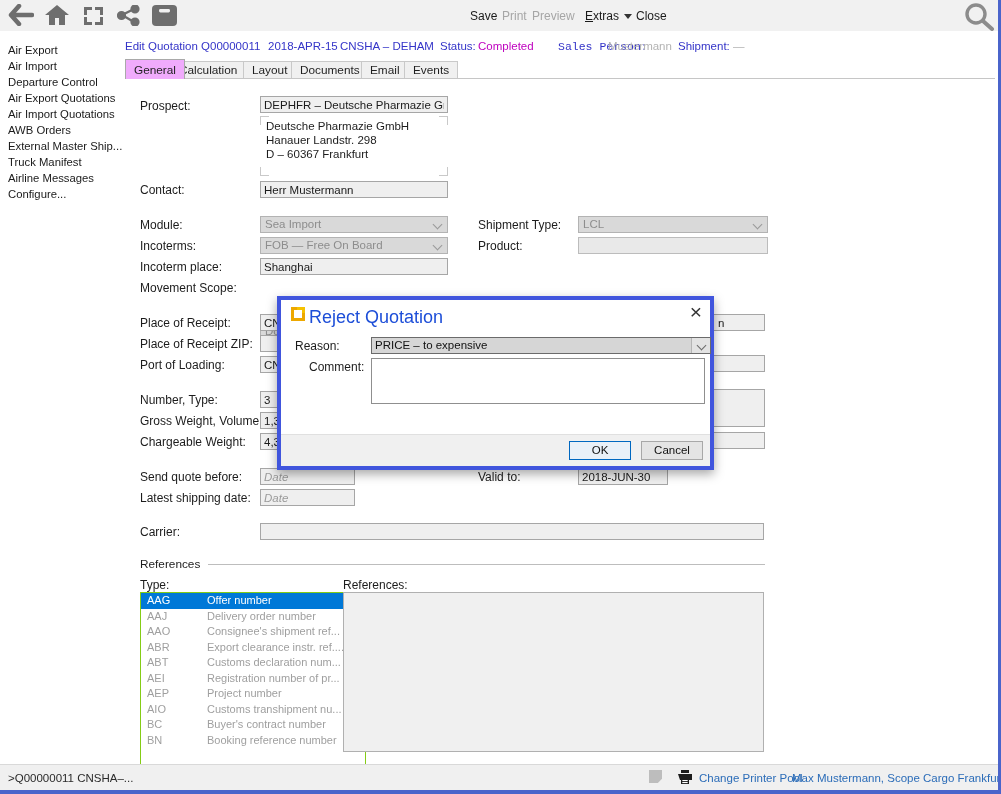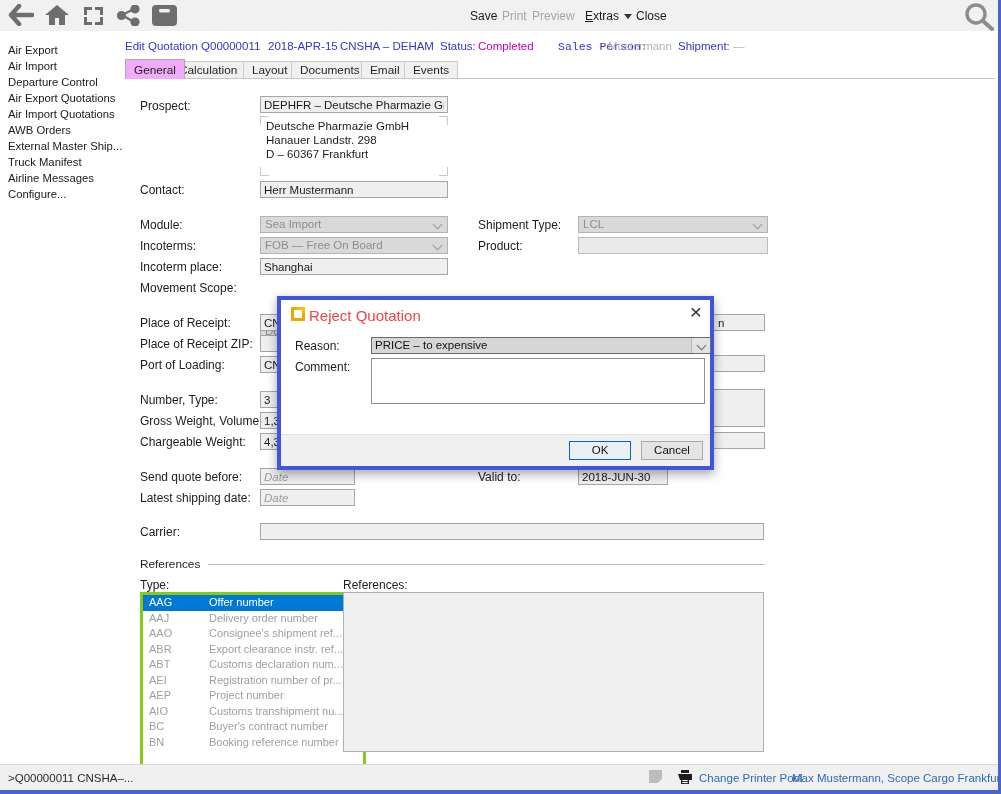--- a/index.html
+++ b/index.html
@@ -38,38 +38,38 @@
   .inp::placeholder{color:#9a9a9a;font-style:italic;}
   .sel{position:absolute;box-sizing:border-box;height:17px;background:#d9d9d9;border:1px solid #b3b3b3;
        color:#8d8d8d;font-size:11.5px;line-height:15px;padding:0 20px 0 4px;white-space:nowrap;overflow:hidden;}
   .chev{position:absolute;right:6px;top:4px;width:6px;height:6px;border-right:1.5px solid #9a9a9a;border-bottom:1.5px solid #9a9a9a;transform:rotate(45deg);}
   .pbox{position:absolute;box-sizing:border-box;background:#efefef;border:1px solid #a6a6a6;}
   .addr{position:absolute;left:260px;top:116px;width:188px;height:60px;color:#c9c9c9;}
   .addr .line{font-size:11.5px;color:#1c1c1c;white-space:nowrap;}
   
   .sechead{position:absolute;left:140px;top:557px;width:625px;display:flex;align-items:center;font-size:11.8px;color:#1c1c1c;}
   .sechead .rule{flex:1;height:1px;background:#bdbdbd;margin-left:8px;}
-  .listbox{position:absolute;left:140px;top:592px;width:226px;height:178px;background:#fff;border:3px solid #84cc16;box-sizing:border-box;}
+  .listbox{position:absolute;left:140px;top:592px;width:226px;height:178px;background:#fff;border:1px solid #84cc16;box-sizing:border-box;}
   .lrow{position:relative;height:15.5px;line-height:15.5px;font-size:11px;color:#9f9f9f;cursor:pointer;white-space:nowrap;overflow:hidden;}
   .lrow .code{position:absolute;left:6px;} .lrow .desc{position:absolute;left:66px;}
   .lrow.selected{background:#0078d7;color:#fff;}
   .vscroll{position:absolute;right:0;top:0;width:14px;height:157px;background:#f0f0f0;border-left:1px solid #dcdcdc;box-sizing:border-box;}
   .sarrow{position:absolute;left:3px;width:0;height:0;border-left:4px solid transparent;border-right:4px solid transparent;}
   .sarrow.up{top:5px;border-bottom:5px solid #606060;}
   .sarrow.down{bottom:5px;border-top:5px solid #606060;}
   .sthumb{position:absolute;left:1px;top:16px;width:11px;height:38px;background:#cdcdcd;}
   .refbox{position:absolute;left:343px;top:592px;width:421px;height:160px;background:#f0f0f0;border:1px solid #b0b0b0;box-sizing:border-box;}
   
   .statusbar{position:absolute;left:0;top:764px;width:998px;height:26px;background:#f0f0f0;border-top:1px solid #d9d9d9;box-sizing:border-box;}
   .sbtext{position:absolute;top:7px;font-size:11.5px;white-space:nowrap;}
   .link{color:#2b6cb8;cursor:pointer;}
   
   .modal{position:absolute;left:277px;top:296px;width:437px;height:174px;background:#fff;
          border:4px solid #4055dd;box-sizing:border-box;z-index:20;box-shadow:0 4px 10px rgba(0,0,0,.35);}
-  .modal .title{position:absolute;left:28px;top:7px;font-size:15px;color:#ef4444;}
+  .modal .title{position:absolute;left:28px;top:7px;font-size:18px;color:#1d4ed8;}
   .modal .closex{position:absolute;right:8px;top:0px;font-size:21px;color:#333;line-height:24px;cursor:pointer;}
   .mfooter{position:absolute;left:0;right:0;bottom:0;height:31px;background:#f0f0f0;border-top:1px solid #e0e0e0;}
   .btn{position:absolute;top:6px;width:62px;height:19px;box-sizing:border-box;background:#e4e4e4;border:1px solid #a8a8a8;
        font-size:11.5px;color:#111;text-align:center;line-height:17px;cursor:pointer;}
   .btn.default{border:1px solid #0067c0;background:#e9f0f8;}
   .mdrop{position:absolute;left:90px;top:37px;width:340px;height:17px;box-sizing:border-box;background:#d6d6d6;
          border:1px solid #6b6b6b;font-size:11.5px;color:#111;line-height:15px;padding:0 22px 0 3px;cursor:pointer;}
   .mdrop .cell{position:absolute;right:0;top:0;width:18px;height:15px;border-left:1px solid #b5b5b5;background:#e3e3e3;}
   .mdrop .chev{right:5px;border-color:#6b6b6b;}
   .mtext{position:absolute;left:90px;top:58px;width:334px;height:46px;box-sizing:border-box;background:#fff;
@@ -314,21 +314,21 @@
     <span class="closex">×</span>
 
     <span class="mlbl" style="top:39px;">Reason:</span>
     <div class="mdrop">
       <span>PRICE – to expensive</span>
       <span class="cell">
           <i class="chev"></i>
         </span>
     </div>
 
-    <span class="mlbl" style="top:60px;">Comment:</span>
+    <span class="mlbl" style="top:60px;margin-left:14px;">Comment:</span>
     <textarea class="mtext" value="" style=""></textarea>
 
     <div class="mfooter">
       <div class="btn default" style="left:288px;">OK</div>
       <div class="btn" style="left:360px;">Cancel</div>
     </div>
   </div>
 
 </div>
 

